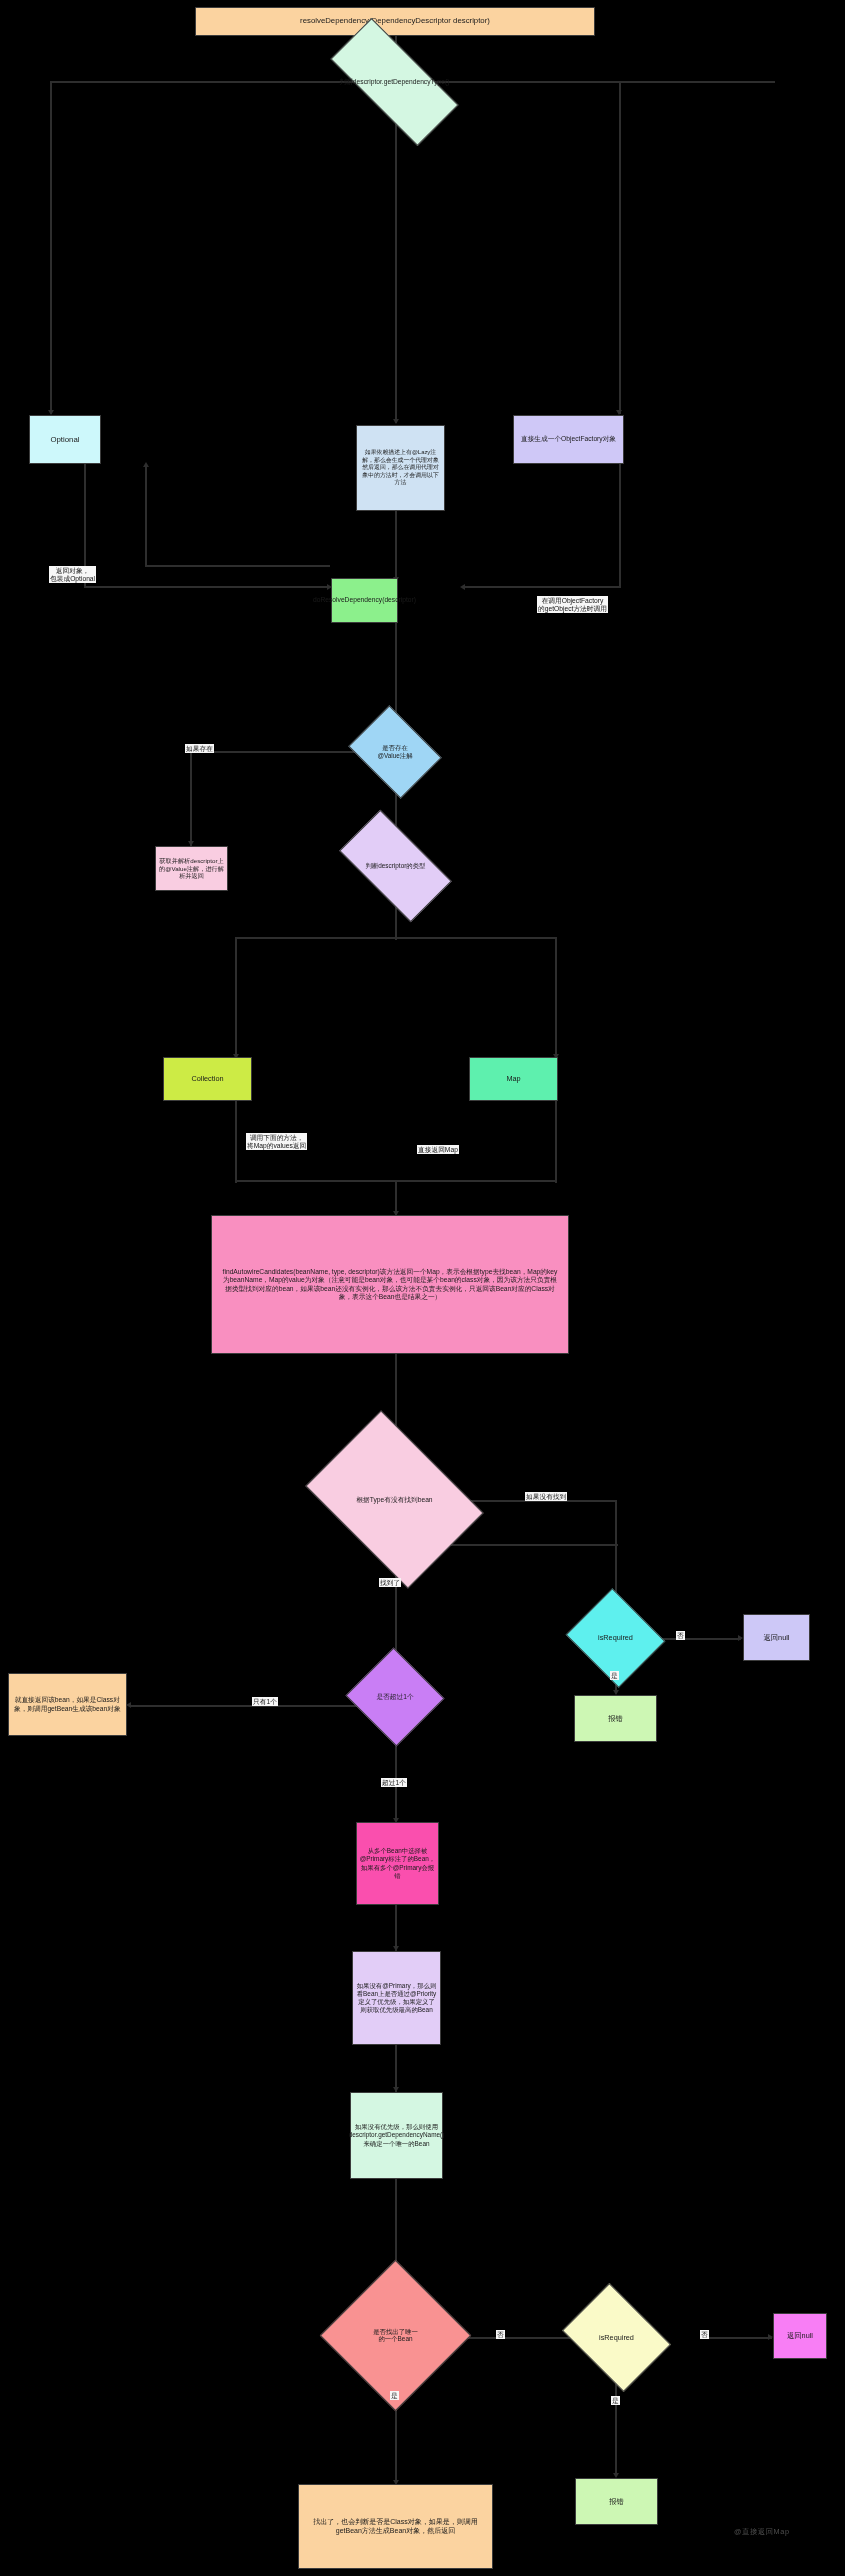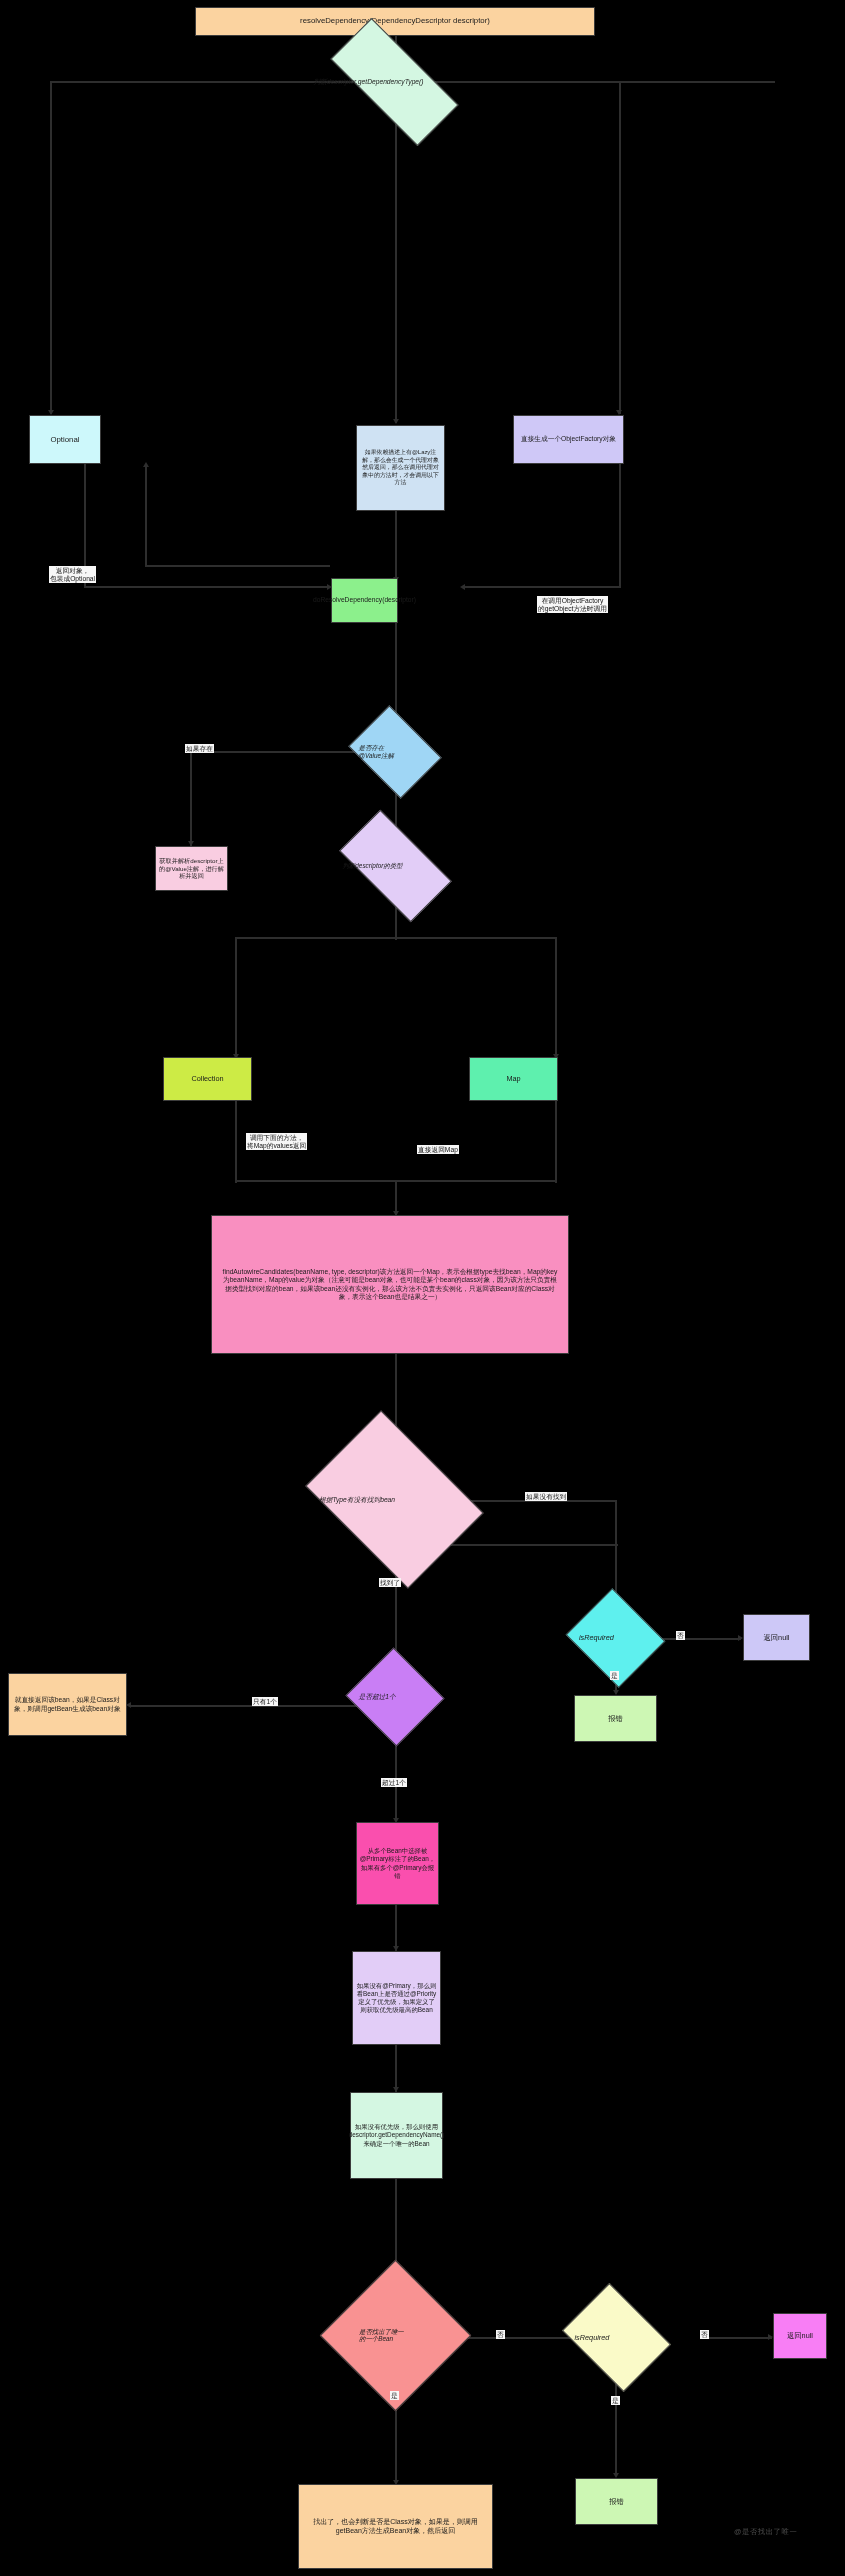--- a/index.html
+++ b/index.html
@@ -38,26 +38,25 @@
     inset:0;
     transform:rotate(45deg);
     border:0.6px solid #3c3c3c;
     box-sizing:border-box;
   }
   .diamond .dlabel{
     position:absolute;
     left:50%;
     top:50%;
     transform:translate(-50%,-50%);
-    text-align:left;
+    text-align:center;
     white-space:pre-line;
     line-height:1.22;
     z-index:4;
     pointer-events:none;
-    font-style:italic;
   }
   
   .edge{
     position:absolute;
     background:#2e2e2e;
     z-index:1;
   }
   .arrow{
     position:absolute;
     width:0;height:0;
@@ -329,16 +328,16 @@
   <div class="elabel" style="left:381px;top:1778px;">超过1个</div>
 
   <div class="elabel" style="left:496px;top:2330px;">否</div>
 
   <div class="elabel" style="left:390px;top:2391px;">是</div>
 
   <div class="elabel" style="left:700px;top:2330px;">否</div>
 
   <div class="elabel" style="left:611px;top:2396px;">是</div>
 
-  <div class="watermark" style="left:734px;top:2527px;">@是否找出了唯一</div>
+  <div class="watermark" style="left:734px;top:2527px;">@直接返回Map</div>
 
 </div>
 
 
 </body></html>

